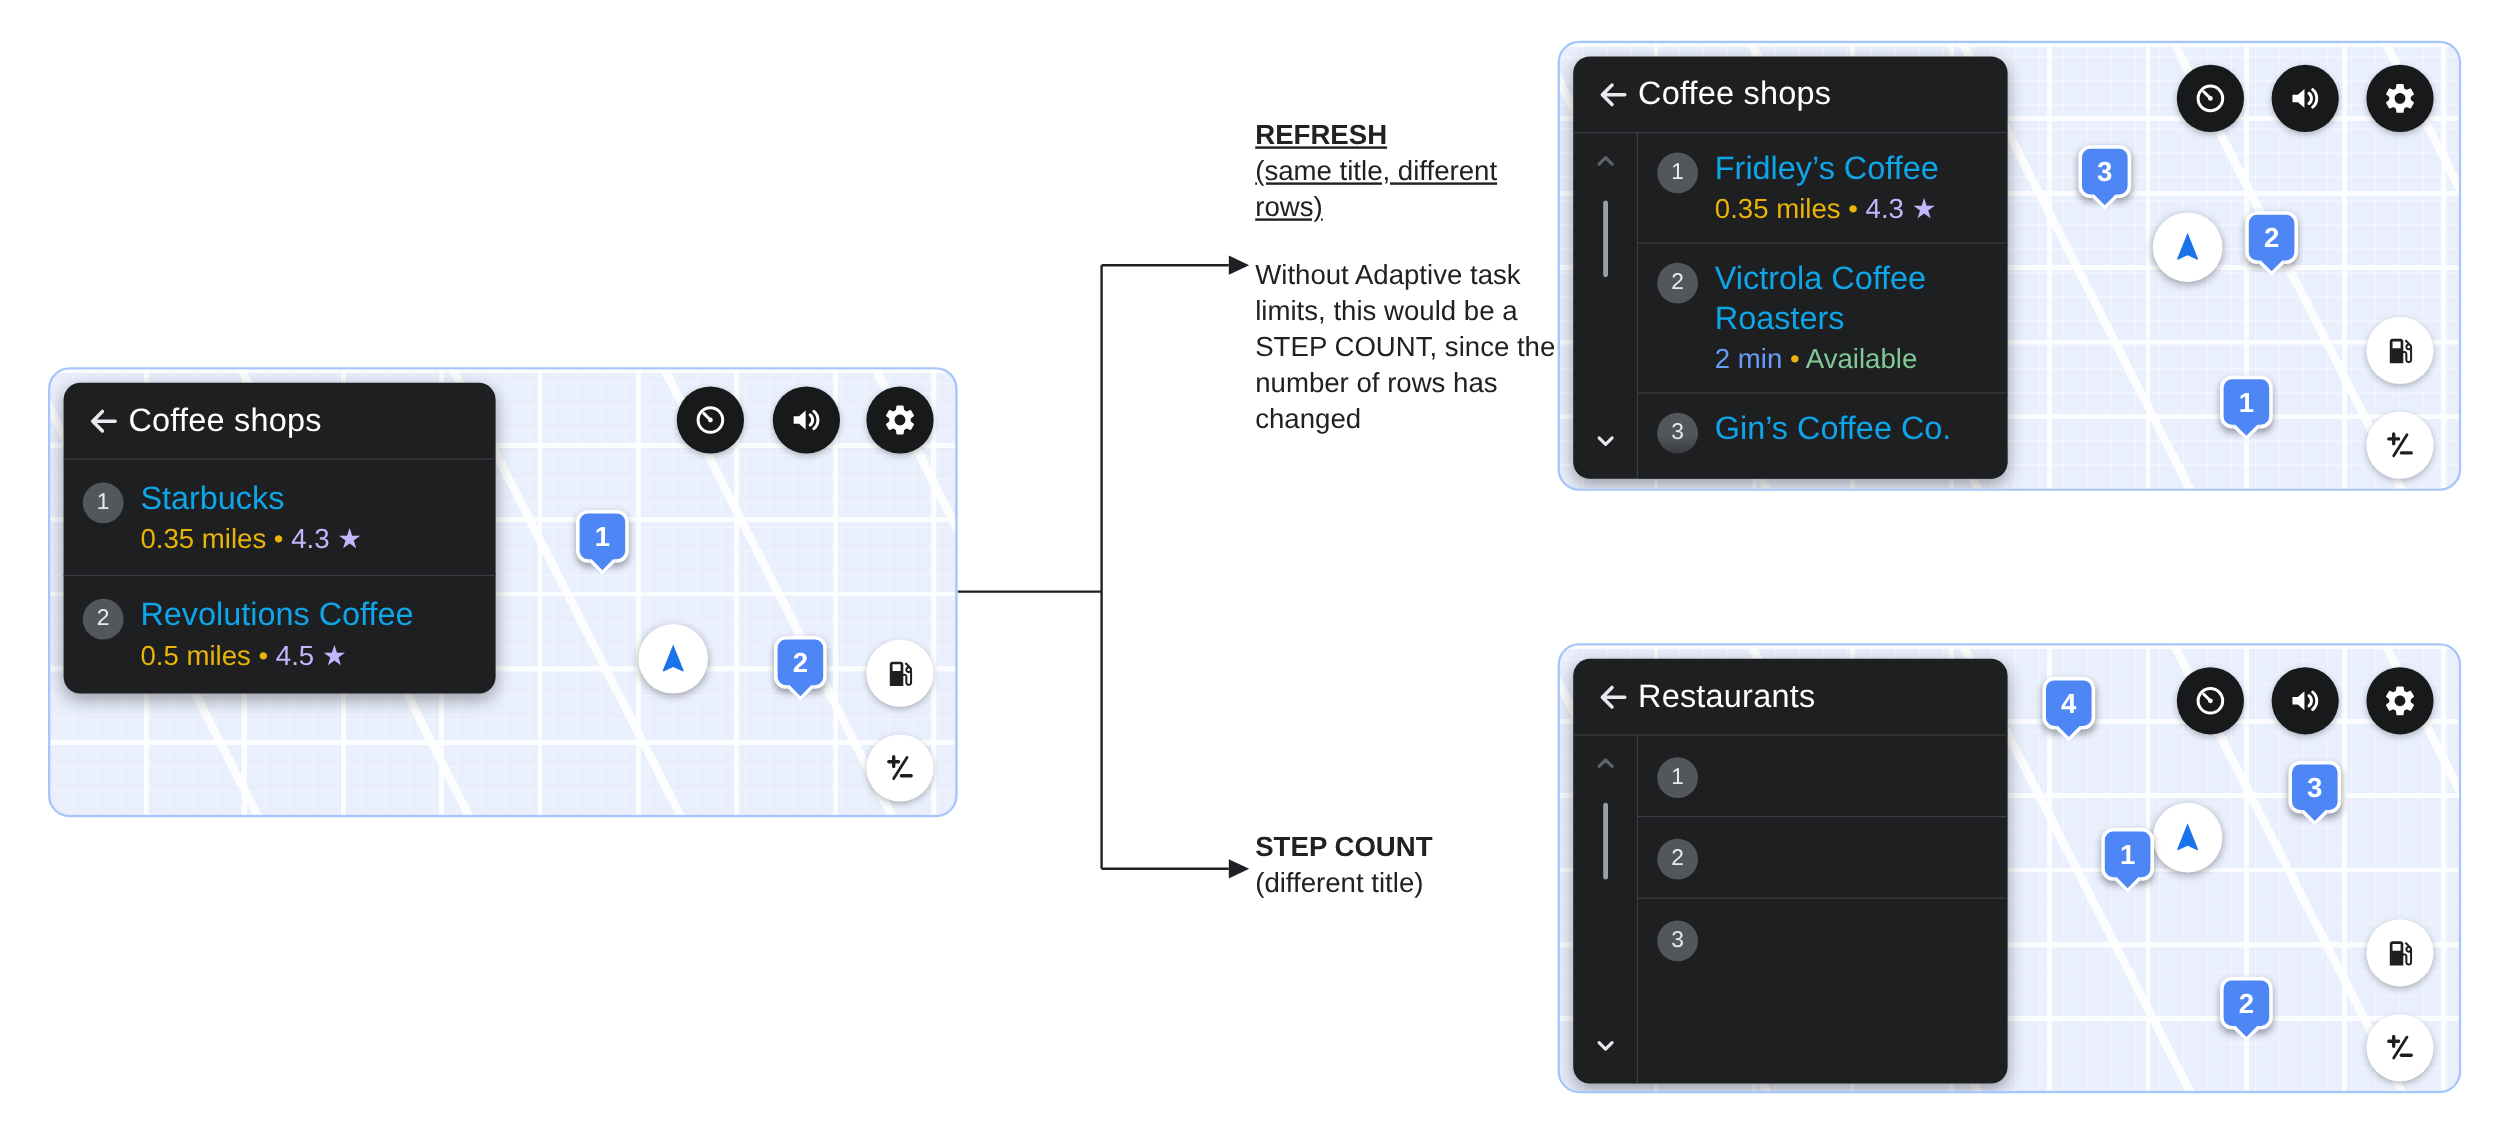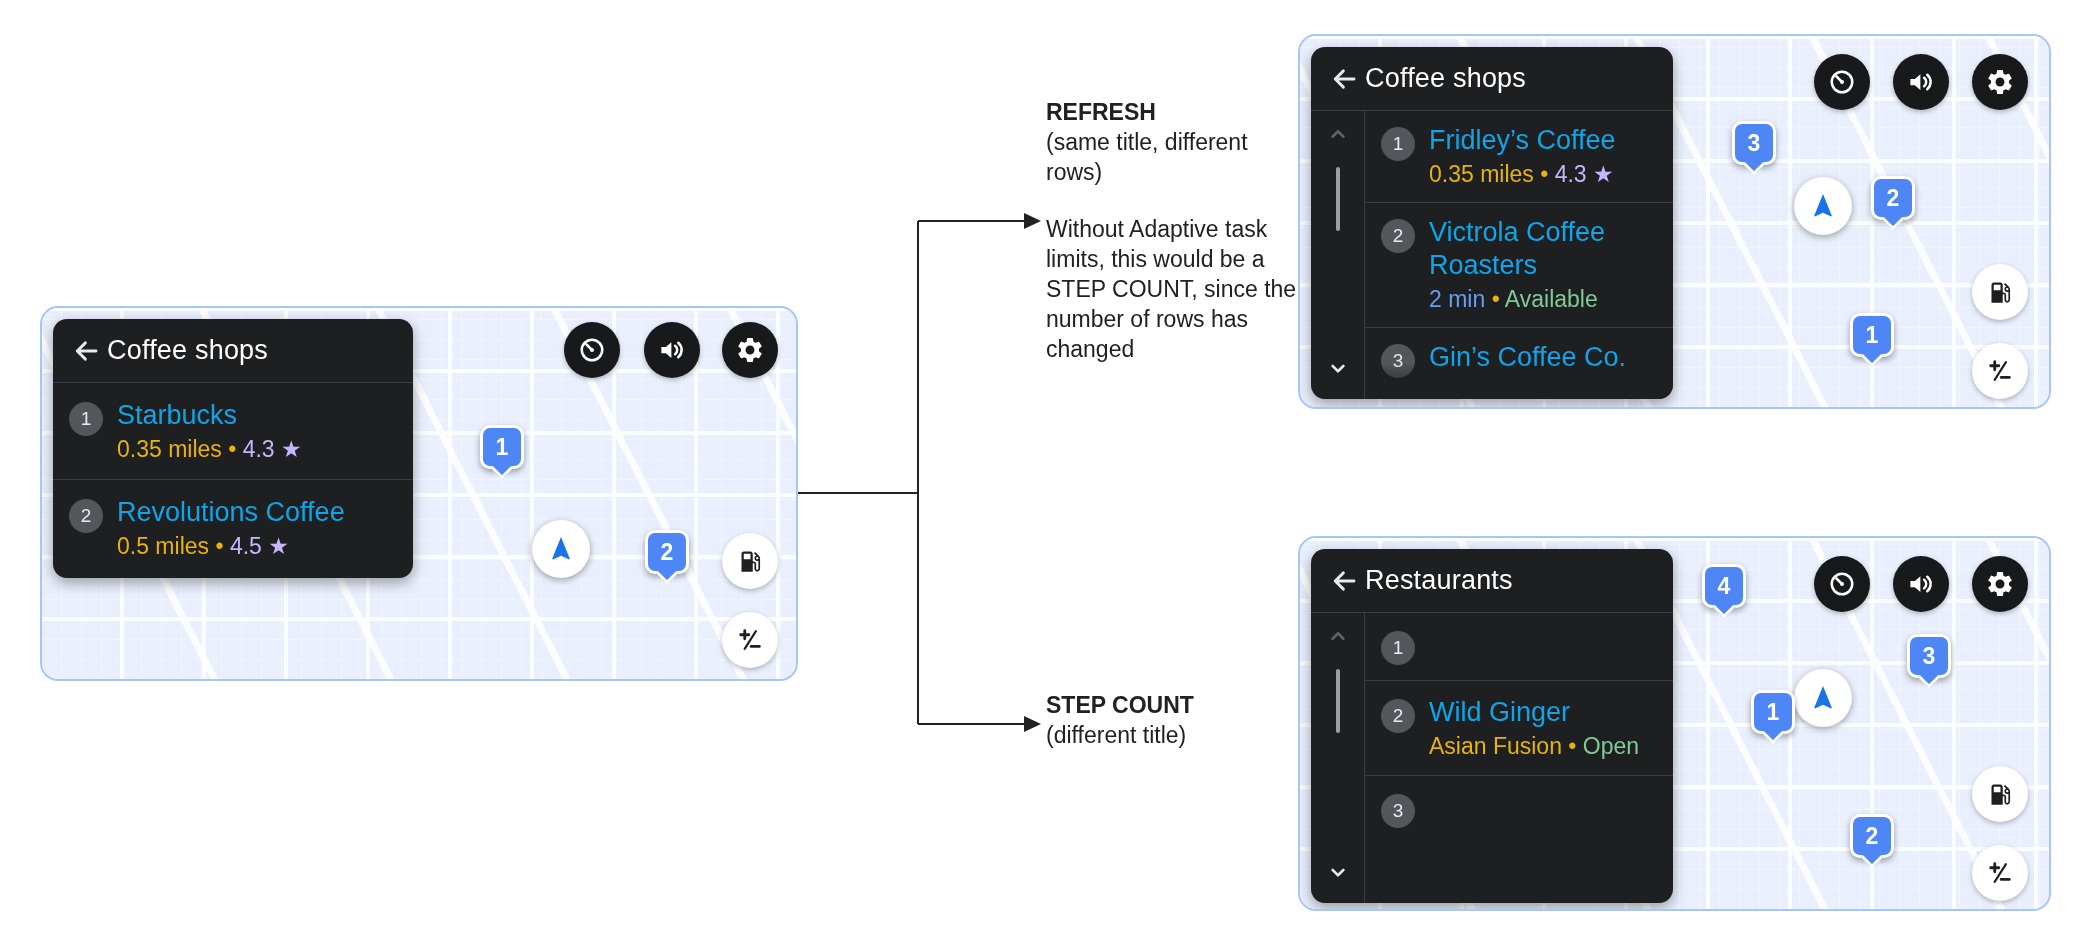--- a/index.html
+++ b/index.html
@@ -81,21 +81,21 @@
 <body>
 
 <div class="canvas">
 
   <svg class="connectors" width="2086" height="942" viewBox="0 0 2086 942">
     <path d="M798 493 H918 M918 221 V724 M918 221 H1024 M918 724 H1024" stroke="#202124" stroke-width="2" fill="none"></path>
     <polygon points="1024,213 1041,221 1024,229" fill="#202124"></polygon>
     <polygon points="1024,716 1041,724 1024,732" fill="#202124"></polygon>
   </svg>
 
-  <div class="note-block" style="left:1046px; top:97px; width:240px;">
+  <div class="note-block" style="left:1046px; top:97px; width:240px;text-decoration:underline;">
     <div class="note-heading">REFRESH</div>
     <div class="note-sub">(same title, different rows)</div>
   </div>
   <div class="note-block" style="left:1046px; top:214px; width:252px;">
     <div class="note-sub">Without Adaptive task limits, this would be a STEP COUNT, since the number of rows has changed</div>
   </div>
   <div class="note-block" style="left:1046px; top:690px; width:260px;">
     <div class="note-heading">STEP COUNT</div>
     <div class="note-sub">(different title)</div>
   </div>
@@ -342,24 +342,20 @@
         <span class="chev-down"><svg width="26" height="26" viewBox="0 0 24 24" fill="none" stroke="#e8eaed" stroke-width="2.4" stroke-linecap="round" stroke-linejoin="round">
               <path d="M7 10l5 5 5-5"></path>
             </svg></span>
       </div>
       <div class="rows with-gutter">
         <div class="row" style="padding-top:15px; padding-bottom:15px;">
           <div class="badge">1</div>
         </div>
         <div class="row" style="padding-top:15px; padding-bottom:15px;">
           <div class="badge">2</div>
-          <div class="row-text">
-            <div class="item-title">Wild Ginger</div>
-            <div class="sub"><span data-color="gray">Asian Fusion • </span><span data-color="green">Open</span></div>
-          </div>
         </div>
         <div class="row" style="padding-top:15px; padding-bottom:15px;">
           <div class="badge">3</div>
         </div>
       </div>
     </div>
   </section>
 
 </div>
 

